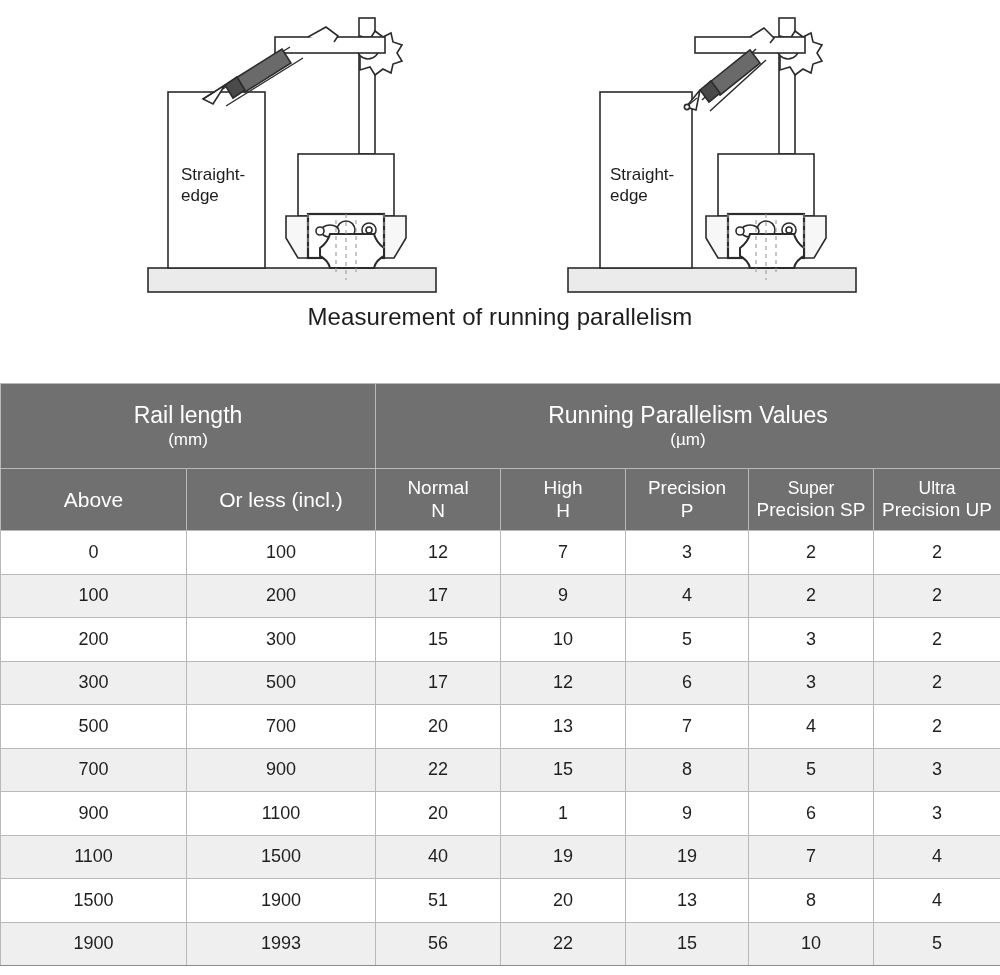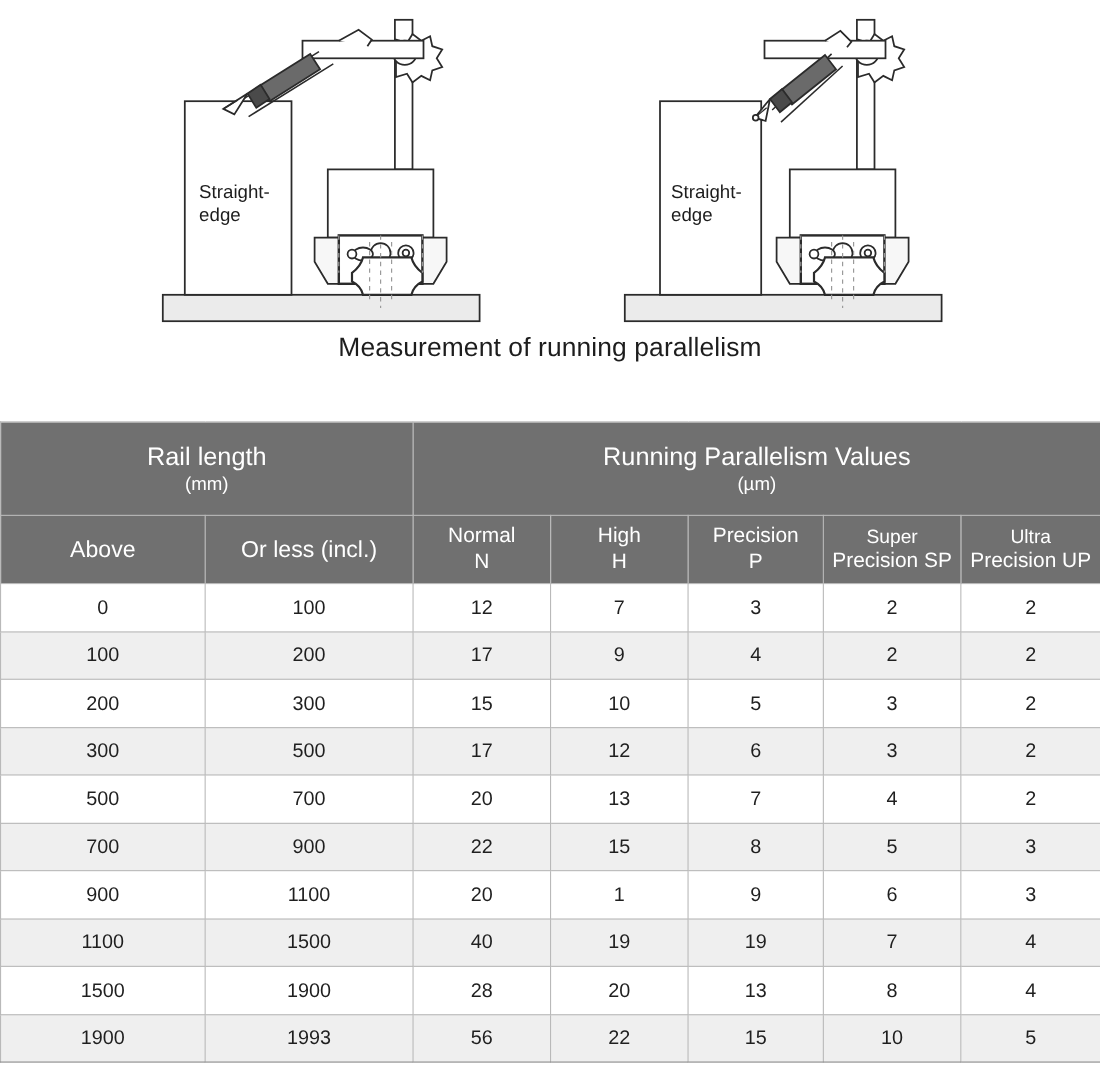--- a/index.html
+++ b/index.html
@@ -297,21 +297,21 @@
             <td>1500</td>
             <td>40</td>
             <td>19</td>
             <td>19</td>
             <td>7</td>
             <td>4</td>
           </tr>
           <tr>
             <td>1500</td>
             <td>1900</td>
-            <td>28</td>
+            <td>51</td>
             <td>20</td>
             <td>13</td>
             <td>8</td>
             <td>4</td>
           </tr>
           <tr>
             <td>1900</td>
             <td>1993</td>
             <td>56</td>
             <td>22</td>

